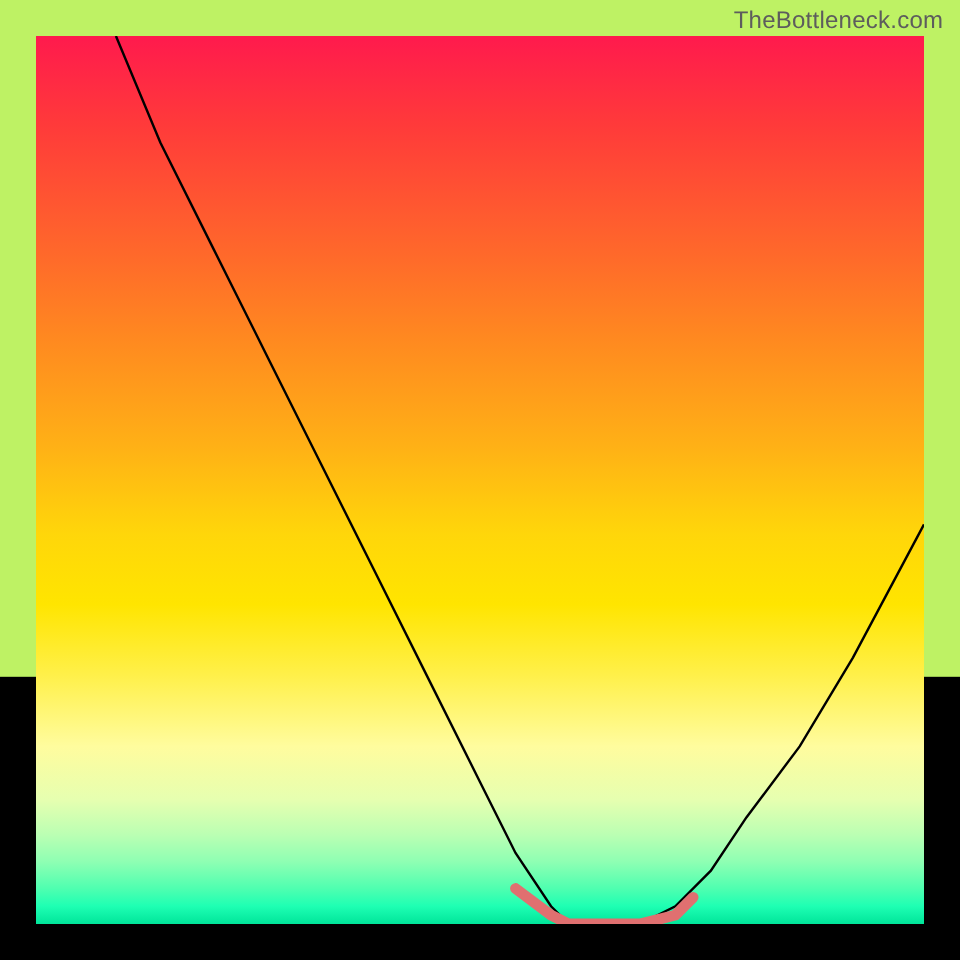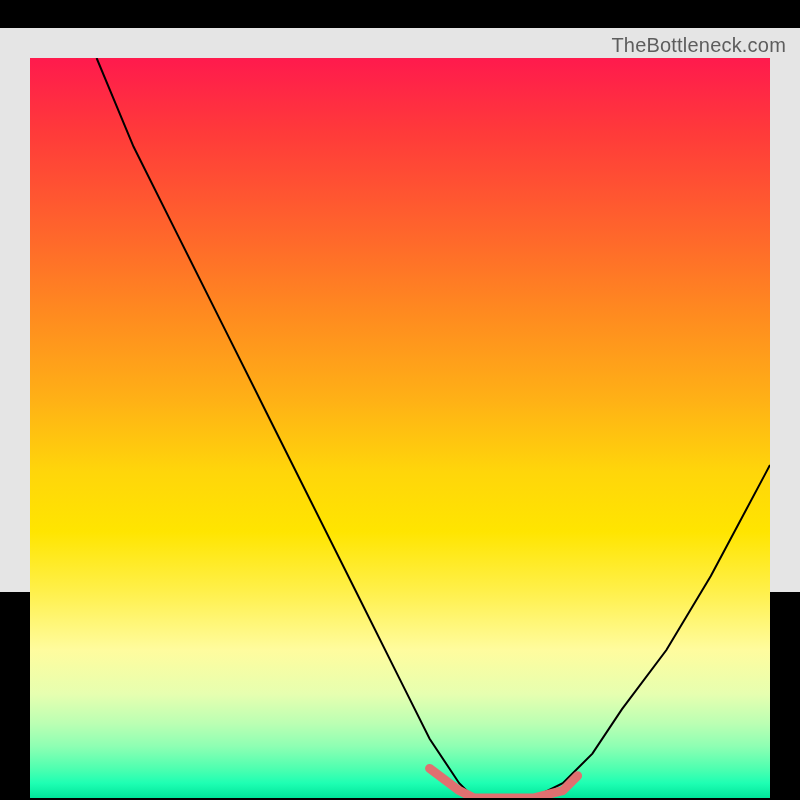--- a/index.html
+++ b/index.html
@@ -8,22 +8,21 @@
     width: 800px;
     height: 800px;
     background: #000;
     font-family: Arial, Helvetica, sans-serif;
     overflow: hidden;
   }
   .frame {
     position: relative;
     width: 800px;
     height: 564px;
-    background: #e5e5e5;
-    margin-top: 28px;
+    background: #bef264;
   }
   .plot-area {
     position: absolute;
     left: 30px;
     top: 30px;
     width: 740px;
     height: 740px;
     background: linear-gradient(
       to bottom,
       #ff1a4d 0%,

